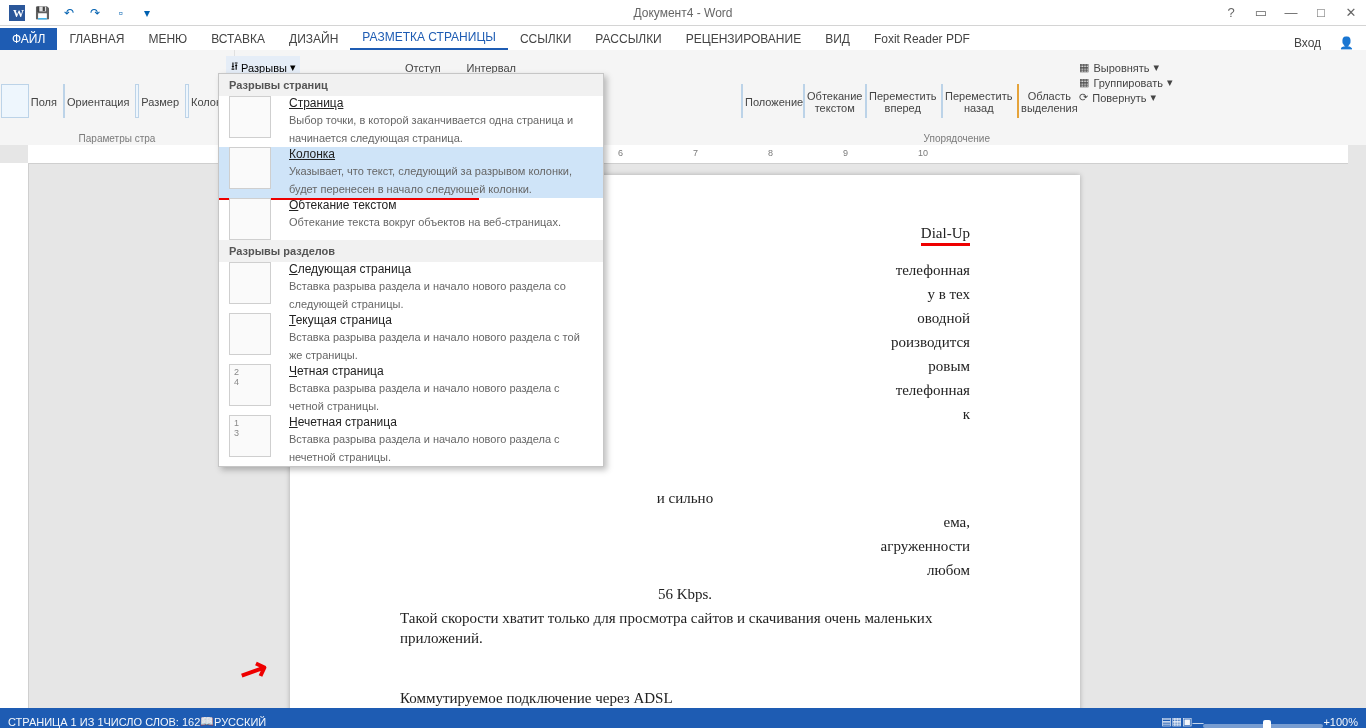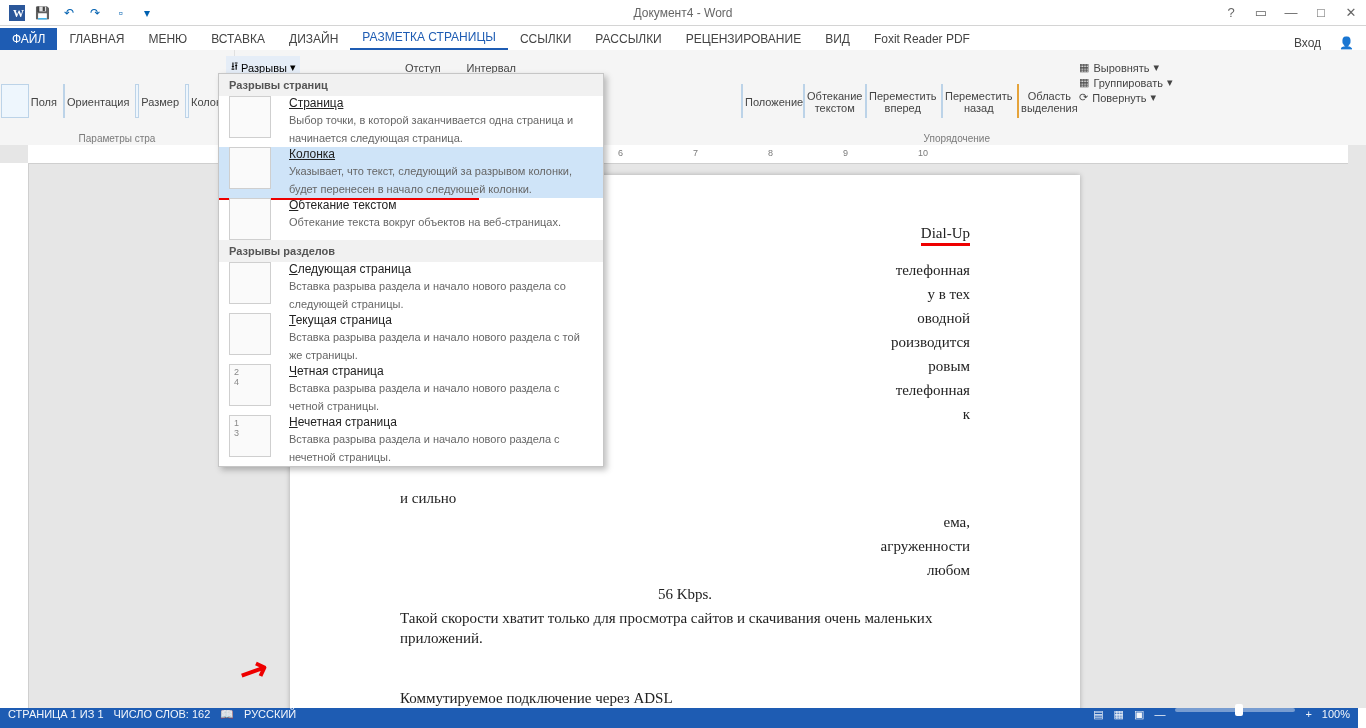--- a/index.html
+++ b/index.html
@@ -39,21 +39,21 @@
 
 .doc-area{position:absolute;top:145px;left:0;right:0;bottom:20px;background:#e6e6e6;overflow:hidden}
 .hruler{position:absolute;top:0;left:28px;right:18px;height:18px;background:#fff;border-bottom:1px solid #cfcfcf;overflow:hidden}
 .hruler .tick{position:absolute;top:3px;font-size:9px;color:#7a7a7a}
 .vruler{position:absolute;top:18px;left:0;width:28px;bottom:0;background:#fff;border-right:1px solid #cfcfcf}
 .page{position:absolute;top:30px;left:290px;width:790px;background:#fff;box-shadow:0 0 5px rgba(0,0,0,.25);min-height:900px;padding:30px 110px;box-sizing:border-box}
 .page p{font-family:"Times New Roman",serif;font-size:15px;color:#222;margin:0 0 4px;line-height:20px}
 .page .h{font-weight:normal;border-bottom:3px solid #e00;display:inline-block;margin:18px 0 10px}
 .red-arrow{position:absolute;font-size:34px;color:#e00;transform:rotate(25deg);font-weight:bold}
 
-.status{position:absolute;bottom:0;left:0;right:8px;height:20px;background:#1e5cb3;color:#fff;display:flex;align-items:flex-start;font-size:11px;padding:0 8px;gap:10px}
+.status{position:absolute;bottom:0;left:0;right:0;height:20px;background:#1e5cb3;color:#fff;display:flex;align-items:flex-end;font-size:11px;padding:0 8px;gap:0}
 .status .sep{flex:1}
 .status .sbtn{opacity:.95}
 .zoom-slider{width:120px;height:4px;background:rgba(255,255,255,.4);position:relative;border-radius:2px}
 .zoom-slider::after{content:"";position:absolute;top:-4px;left:50%;width:8px;height:12px;background:#fff;border-radius:2px}
 svg{display:block}
 </style>
 </head>
 <body>
 
 <div class="title-bar">
@@ -246,21 +246,21 @@
   <div class="page">
     <p style="text-align:right"><span class="h">Dial-Up</span></p>
     <p style="text-align:right">телефонная</p>
     <p style="text-align:right">у в тех</p>
     <p style="text-align:right">оводной</p>
     <p style="text-align:right">роизводится</p>
     <p style="text-align:right">ровым</p>
     <p style="text-align:right">телефонная</p>
     <p style="text-align:right">к</p>
     <div style="height:60px"></div>
-    <p style="text-align:left">и сильно</p>
+    <p style="text-align:center">и сильно</p>
     <p style="text-align:right">ема,</p>
     <p style="text-align:right">агруженности</p>
     <p style="text-align:right">любом</p>
     <p style="text-align:center">56 Kbps.</p>
     <p>Такой скорости хватит только для просмотра сайтов и скачивания очень маленьких приложений.</p>
     <div style="height:18px"></div>
     <p><span class="h">Коммутируемое подключение через ADSL</span></p>
 
     <span class="red-arrow" style="left:-50px;top:475px">↗</span>
   </div>

